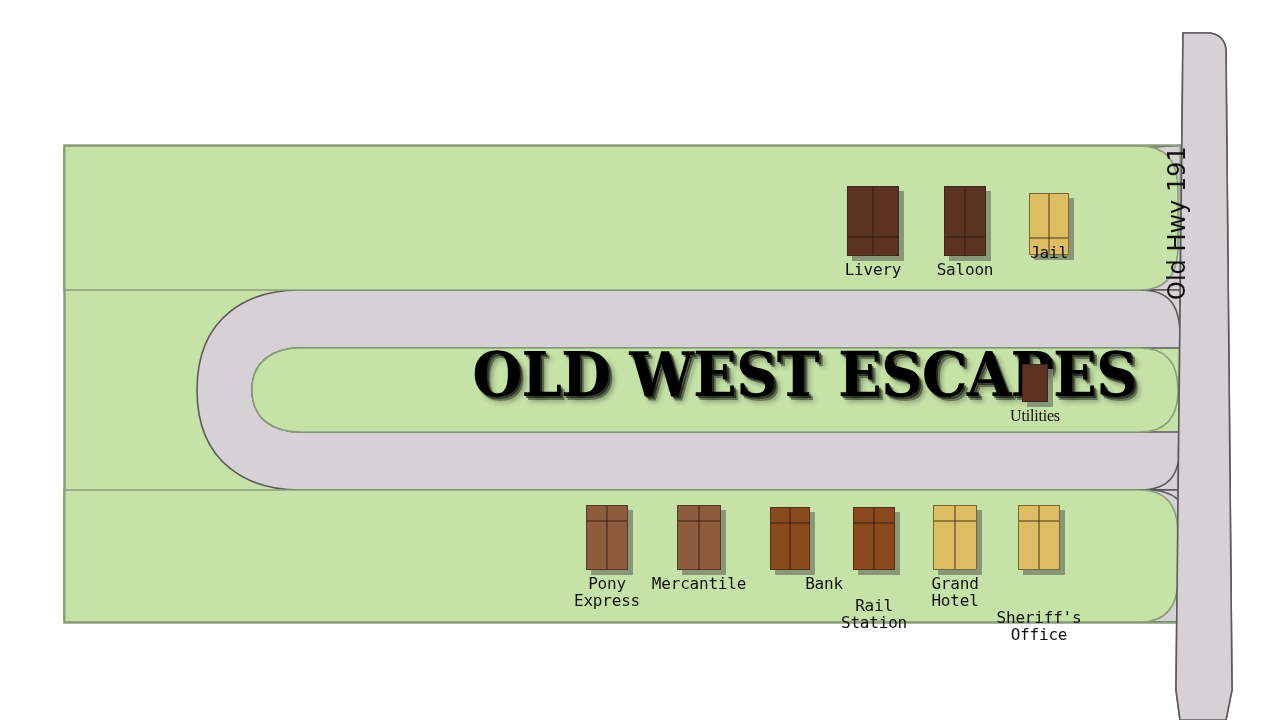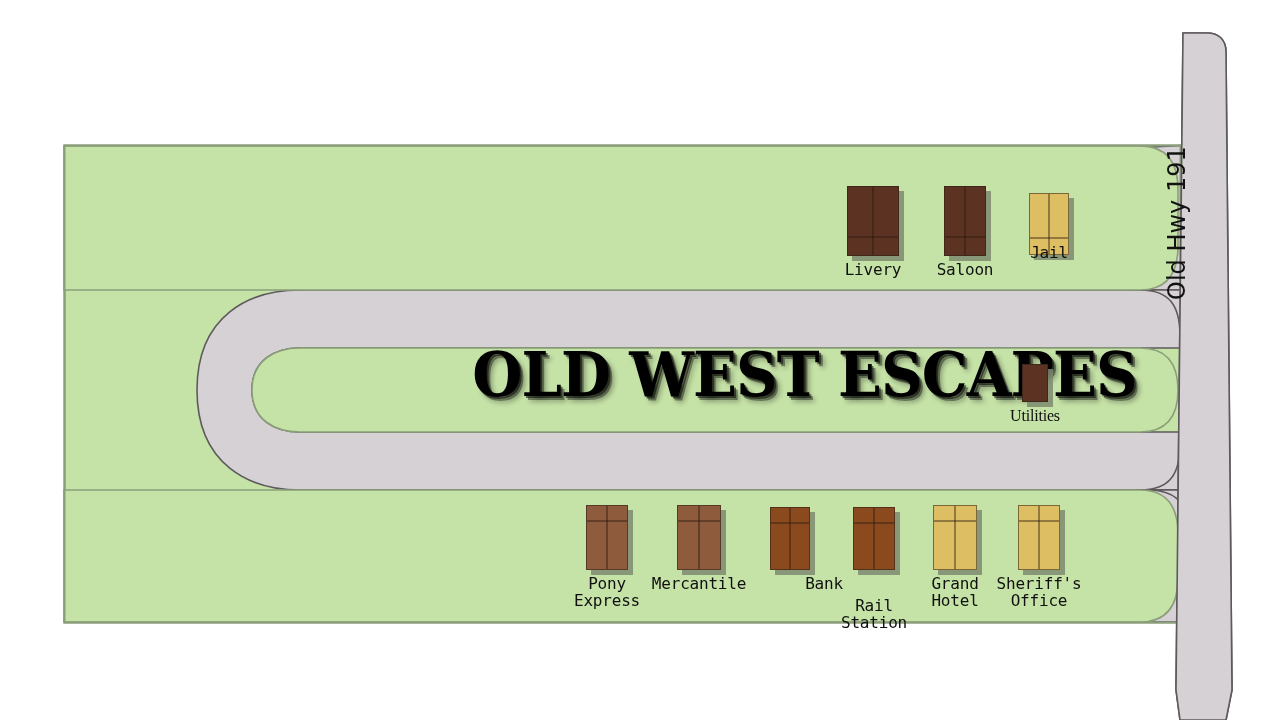--- a/index.html
+++ b/index.html
@@ -306,17 +306,17 @@
       </div>
       <div class="blabel" style="width: 170px; left: 870px; top: 575px;">Grand
 Hotel</div>
       <div class="bldg" style="left: 1018px; top: 505px; width: 42px; height: 65px;">
         <div class="shadow" style="background: rgb(125, 138, 112);"></div>
         <div class="body" style="background: rgb(222, 190, 99);">
           <div class="vdiv"></div>
           <div class="hdiv" style="top: 14.3px;"></div>
         </div>
       </div>
-      <div class="blabel" style="width: 170px; left: 954px; top: 575px;">Sheriff's
+      <div class="blabel" style="width: 170px; left: 954px; top: 609px;">Sheriff's
 Office</div>
     </div>
 
 </div>
 
 </body></html>

